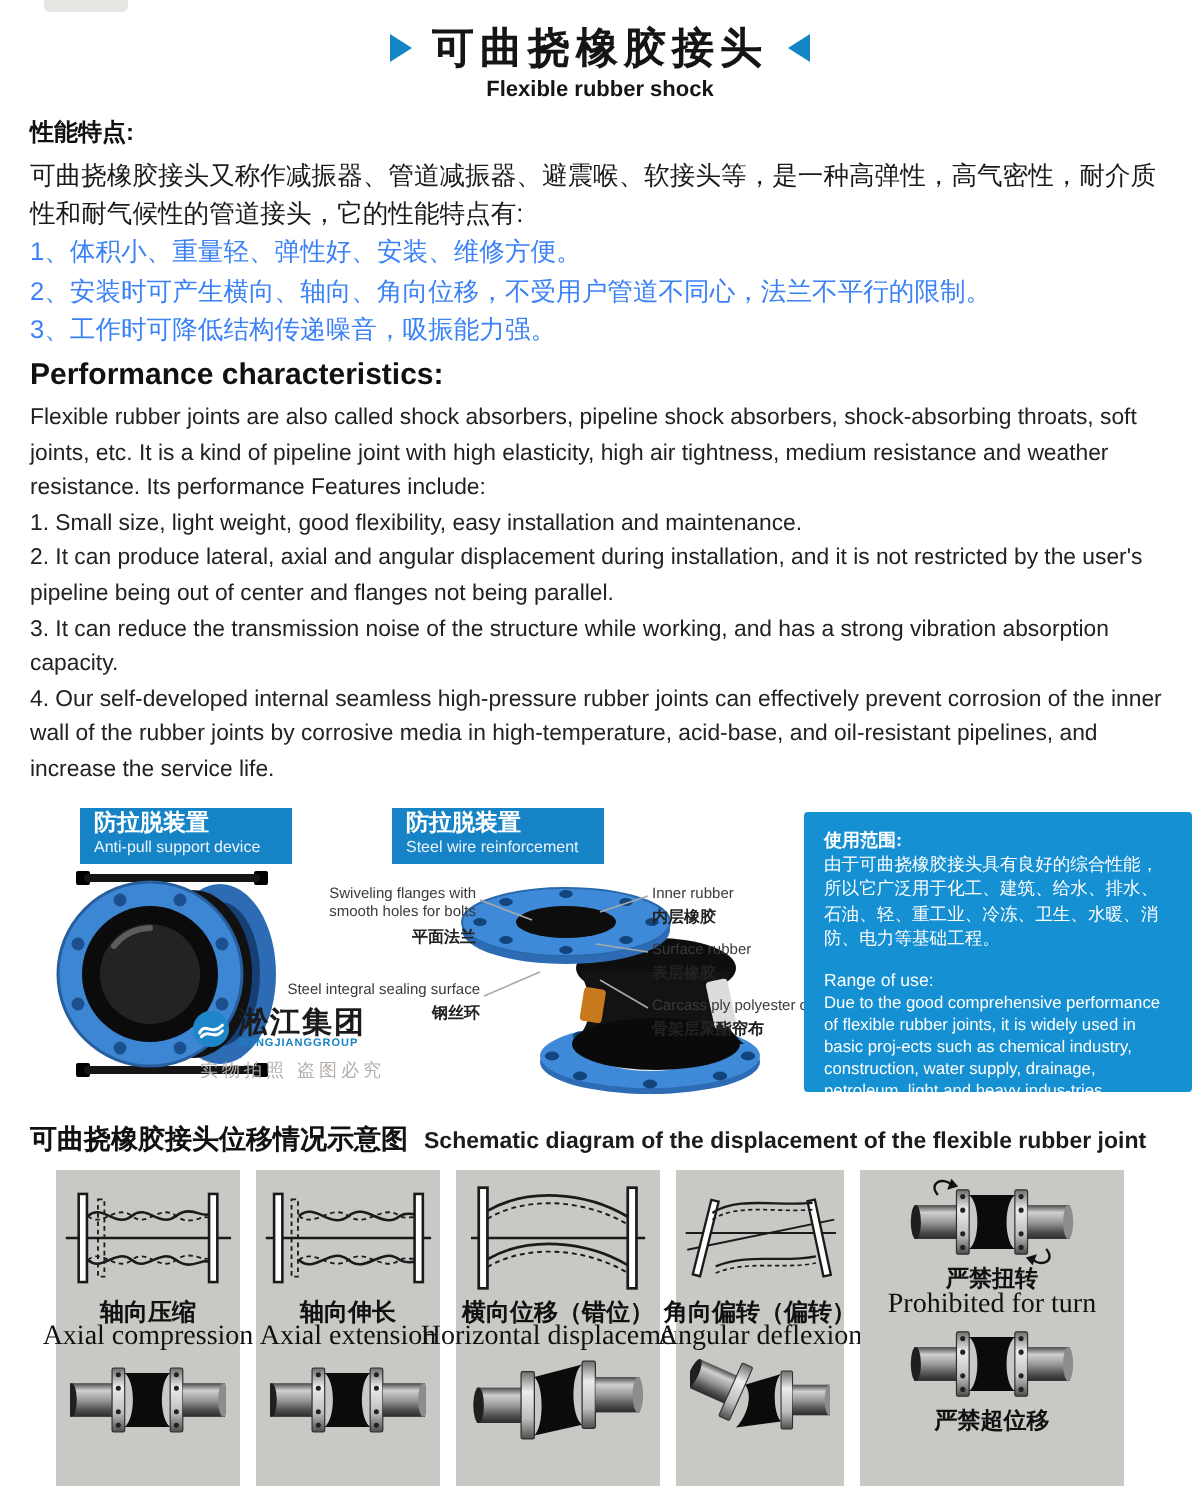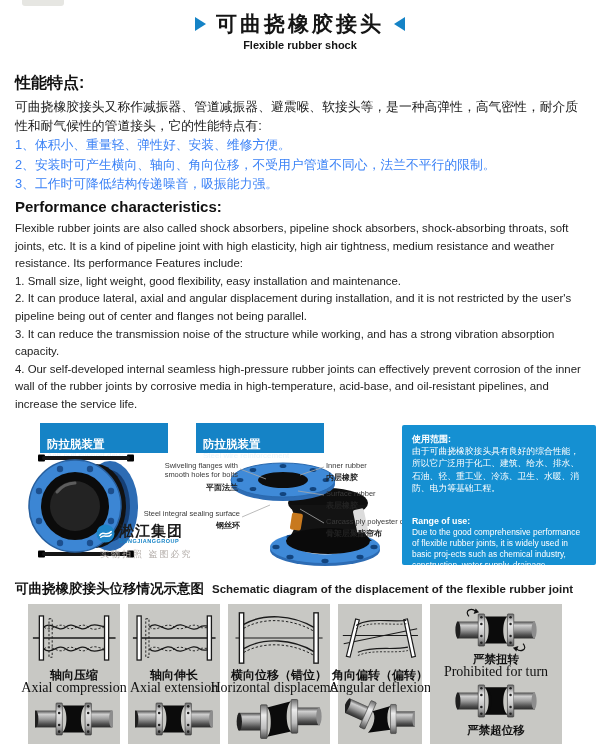--- a/index.html
+++ b/index.html
@@ -21,50 +21,50 @@
   
   .title-row{padding-top:10px;display:flex;align-items:center;justify-content:center;gap:10px;}
   .title-cn{font-size:21px;font-weight:bold;letter-spacing:3px;color:#151515;}
   .tri{width:0;height:0;border-style:solid;display:inline-block;}
   .tri-r{border-width:7px 0 7px 11px;border-color:transparent transparent transparent var(--accent);}
   .tri-l{border-width:7px 11px 7px 0;border-color:transparent var(--accent) transparent transparent;}
   .title-en{text-align:center;font-size:11px;font-weight:bold;color:#151515;margin-top:1px;}
 
   
   .section{padding:0 15px;}
-  .h-cn{font-size:16px;font-weight:bold;color:#111;margin-top:22px;}
+  .h-cn{font-size:12px;font-weight:bold;color:#111;margin-top:7px;}
   .cn-body{font-size:12.8px;line-height:19.2px;color:#1a1a1a;margin-top:3px;}
   .cn-item{font-size:12.8px;line-height:19.2px;color:#3b82f6;}
   .h-en{font-size:15px;font-weight:bold;color:#111;margin-top:5px;}
   .en-body{font-size:11.4px;line-height:17.6px;color:#222;margin-top:5px;}
   .en-item{font-size:11.4px;line-height:17.6px;color:#222;}
 
   
   .figures{position:relative;width:600px;height:156px;margin-top:3px;}
-  .fig-label{position:absolute;width:128px;height:28px;background:var(--accent);color:#fff;padding:15px 7px;}
+  .fig-label{position:absolute;width:106px;height:28px;background:var(--accent);color:#fff;padding:2px 7px;}
   .fig-label .l-cn{font-size:11.5px;font-weight:bold;line-height:13px;}
   .fig-label .l-en{font-size:8px;line-height:10px;color:#eaf4fb;}
   .fig-label.anti{left:40px;top:6px;}
   .fig-label.steel{left:196px;top:6px;}
   .photo-left{position:absolute;left:26px;top:30px;width:122px;height:120px;}
   .photo-center{position:absolute;left:228px;top:40px;width:168px;height:110px;}
   .ann{position:absolute;color:#3a3a3a;}
   .ann .a-en{font-size:7.5px;line-height:9.5px;}
   .ann .a-cn{font-size:8px;font-weight:bold;color:#222;margin-top:2px;}
   .ann.right-align{text-align:right;}
   .ann.swivel{left:146px;top:44px;width:92px;}
   .ann.sealing{left:128px;top:92px;width:112px;}
   .ann.inner{left:326px;top:44px;}
   .ann.surface{left:326px;top:72px;}
   .ann.carcass{left:326px;top:100px;}
   .leaders{position:absolute;left:0;top:0;width:600px;height:156px;pointer-events:none;}
   .info-box{position:absolute;left:402px;top:8px;width:194px;height:140px;background:var(--info);color:#fff;padding:8px 10px;border-radius:2px;overflow:hidden;}
   .info-box .i-cn-h{font-size:9px;font-weight:bold;line-height:12px;}
   .info-box .i-cn{font-size:8.8px;font-weight:normal;line-height:12.5px;}
-  .info-box .i-en-h{font-size:8.8px;font-weight:bold;line-height:12px;margin-top:20px;}
+  .info-box .i-en-h{font-size:8.8px;font-weight:normal;line-height:12px;margin-top:8px;}
   .info-box .i-en{font-size:8.4px;line-height:11px;}
   .watermark{position:absolute;left:96px;top:106px;display:flex;align-items:center;gap:4px;}
   .wm-logo{width:19px;height:19px;}
   .wm-cn{font-size:15px;font-weight:bold;color:#1b1b1b;letter-spacing:1px;line-height:15px;}
   .wm-en{font-size:5.5px;font-weight:bold;color:var(--accent);letter-spacing:0.5px;}
   .wm-note{position:absolute;left:100px;top:131px;font-size:9px;color:#b5afab;letter-spacing:2px;}
 
   
   .schem-head{display:flex;align-items:baseline;gap:8px;margin:7px 0 0 15px;}
   .schem-cn{font-size:13.5px;font-weight:bold;color:#111;}

